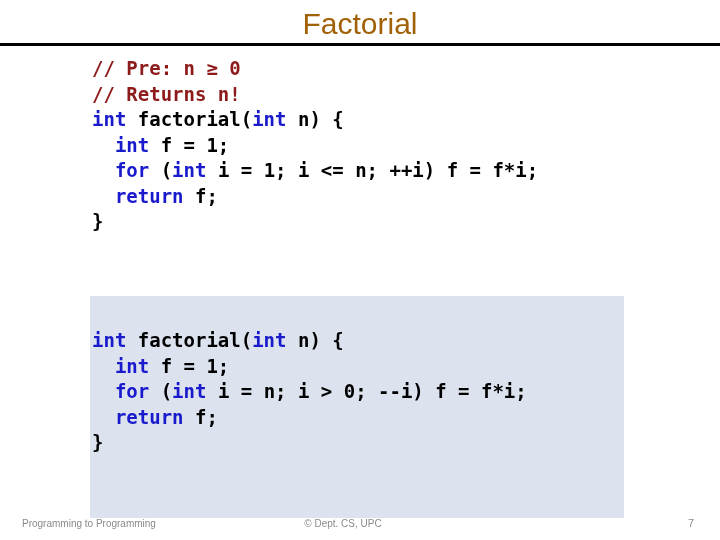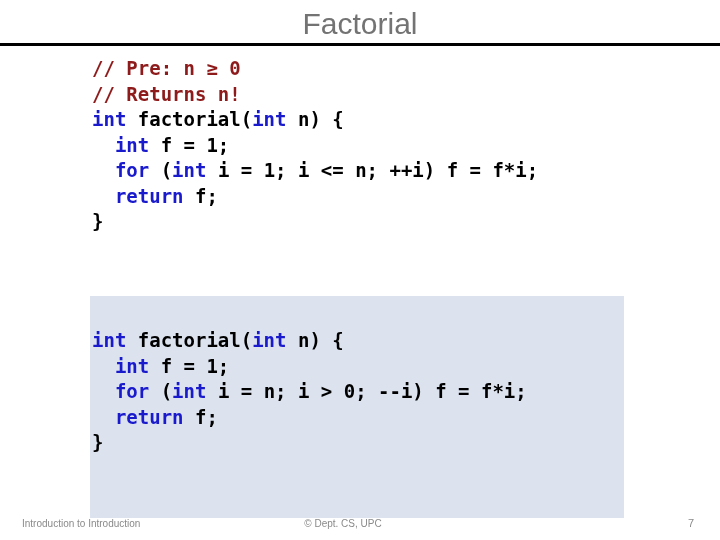--- a/index.html
+++ b/index.html
@@ -17,21 +17,21 @@
 
   
   .slide-title {
     position: absolute;
     left: 0;
     top: 6px;
     width: 720px;
     text-align: center;
     font-size: 30px;
     font-weight: 400;
-    color: #737373;
+    color: #a16207;
     line-height: 36px;
     letter-spacing: 0px;
   }
   .title-rule {
     position: absolute;
     left: 0;
     top: 43px;
     width: 720px;
     height: 3px;
     background: #000000;
@@ -111,16 +111,16 @@
 
 <div class="title-rule" style="background: rgb(0, 0, 0);"></div>
 
 <div class="highlight-box" style="background: rgb(220, 227, 239);"></div>
 
 <div class="code-block" id="code-block-1"><div class="code-line"><span class="tok-comment" style="color: rgb(142, 27, 27);">// Pre: n ≥ 0</span></div><div class="code-line"><span class="tok-comment" style="color: rgb(142, 27, 27);">// Returns n!</span></div><div class="code-line"><span class="tok-keyword" style="color: rgb(26, 26, 205);">int</span><span class="tok-plain" style="color: rgb(0, 0, 0);"> factorial(</span><span class="tok-keyword" style="color: rgb(26, 26, 205);">int</span><span class="tok-plain" style="color: rgb(0, 0, 0);"> n) {</span></div><div class="code-line"><span class="tok-plain" style="color: rgb(0, 0, 0);">  </span><span class="tok-keyword" style="color: rgb(26, 26, 205);">int</span><span class="tok-plain" style="color: rgb(0, 0, 0);"> f = 1;</span></div><div class="code-line"><span class="tok-plain" style="color: rgb(0, 0, 0);">  </span><span class="tok-keyword" style="color: rgb(26, 26, 205);">for</span><span class="tok-plain" style="color: rgb(0, 0, 0);"> (</span><span class="tok-keyword" style="color: rgb(26, 26, 205);">int</span><span class="tok-plain" style="color: rgb(0, 0, 0);"> i = 1; i &lt;= n; ++i) f = f*i;</span></div><div class="code-line"><span class="tok-plain" style="color: rgb(0, 0, 0);">  </span><span class="tok-keyword" style="color: rgb(26, 26, 205);">return</span><span class="tok-plain" style="color: rgb(0, 0, 0);"> f;</span></div><div class="code-line"><span class="tok-plain" style="color: rgb(0, 0, 0);">}</span></div></div>
 
 <div class="code-block" id="code-block-2"><div class="code-line"><span class="tok-keyword" style="color: rgb(26, 26, 205);">int</span><span class="tok-plain" style="color: rgb(0, 0, 0);"> factorial(</span><span class="tok-keyword" style="color: rgb(26, 26, 205);">int</span><span class="tok-plain" style="color: rgb(0, 0, 0);"> n) {</span></div><div class="code-line"><span class="tok-plain" style="color: rgb(0, 0, 0);">  </span><span class="tok-keyword" style="color: rgb(26, 26, 205);">int</span><span class="tok-plain" style="color: rgb(0, 0, 0);"> f = 1;</span></div><div class="code-line"><span class="tok-plain" style="color: rgb(0, 0, 0);">  </span><span class="tok-keyword" style="color: rgb(26, 26, 205);">for</span><span class="tok-plain" style="color: rgb(0, 0, 0);"> (</span><span class="tok-keyword" style="color: rgb(26, 26, 205);">int</span><span class="tok-plain" style="color: rgb(0, 0, 0);"> i = n; i &gt; 0; --i) f = f*i;</span></div><div class="code-line"><span class="tok-plain" style="color: rgb(0, 0, 0);">  </span><span class="tok-keyword" style="color: rgb(26, 26, 205);">return</span><span class="tok-plain" style="color: rgb(0, 0, 0);"> f;</span></div><div class="code-line"><span class="tok-plain" style="color: rgb(0, 0, 0);">}</span></div></div>
 
 <div class="footer" style="color: rgb(138, 138, 138);">
-  <span class="footer-left">Introduction to Introduction</span>
+  <span class="footer-left">Programming to Programming</span>
   <span class="footer-center">© Dept. CS, UPC</span>
   <span class="footer-page">7</span>
 </div>
 
 </body></html>

